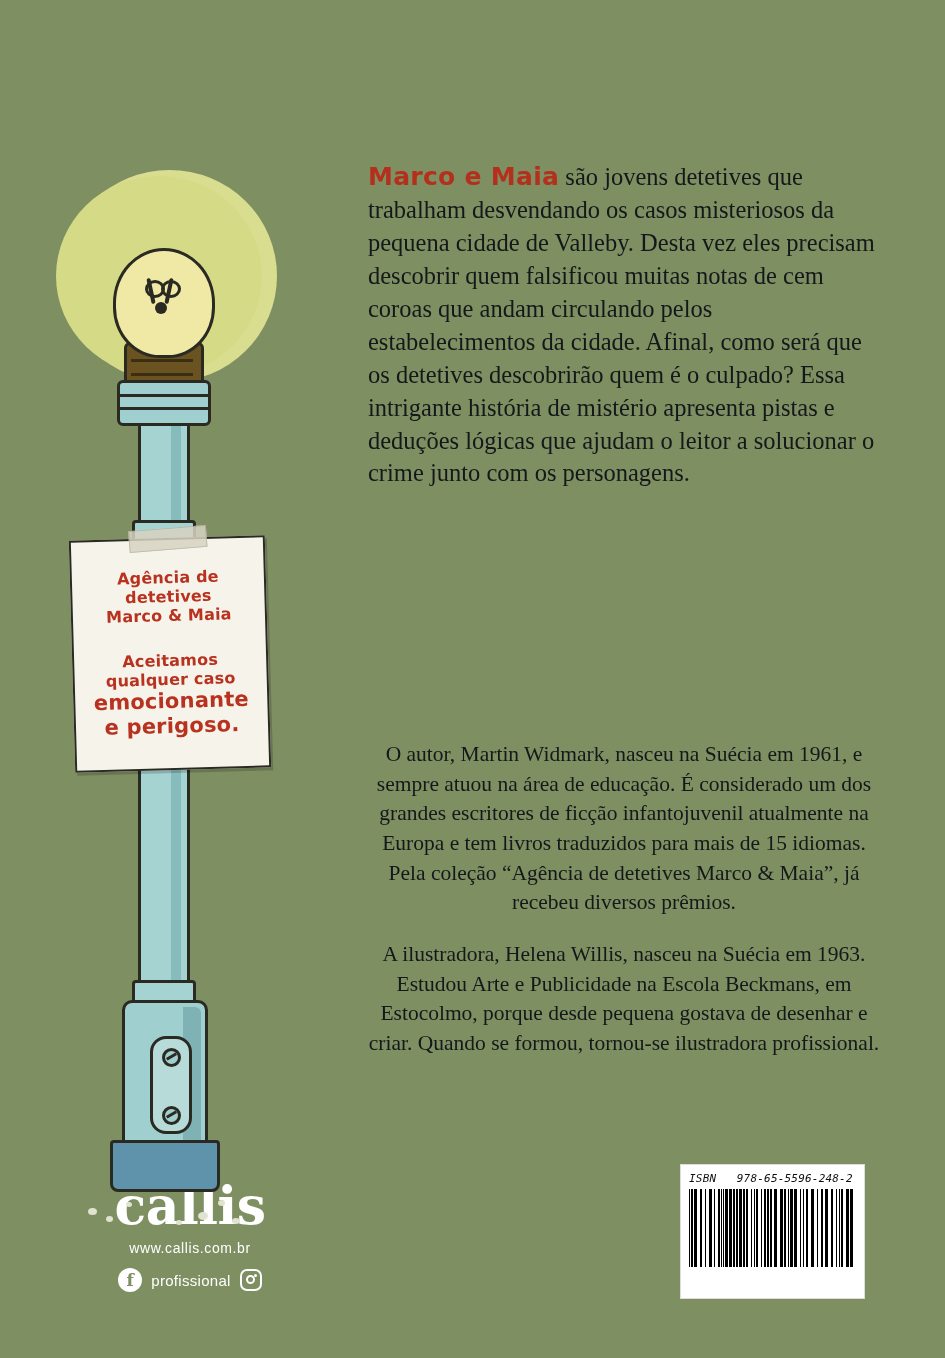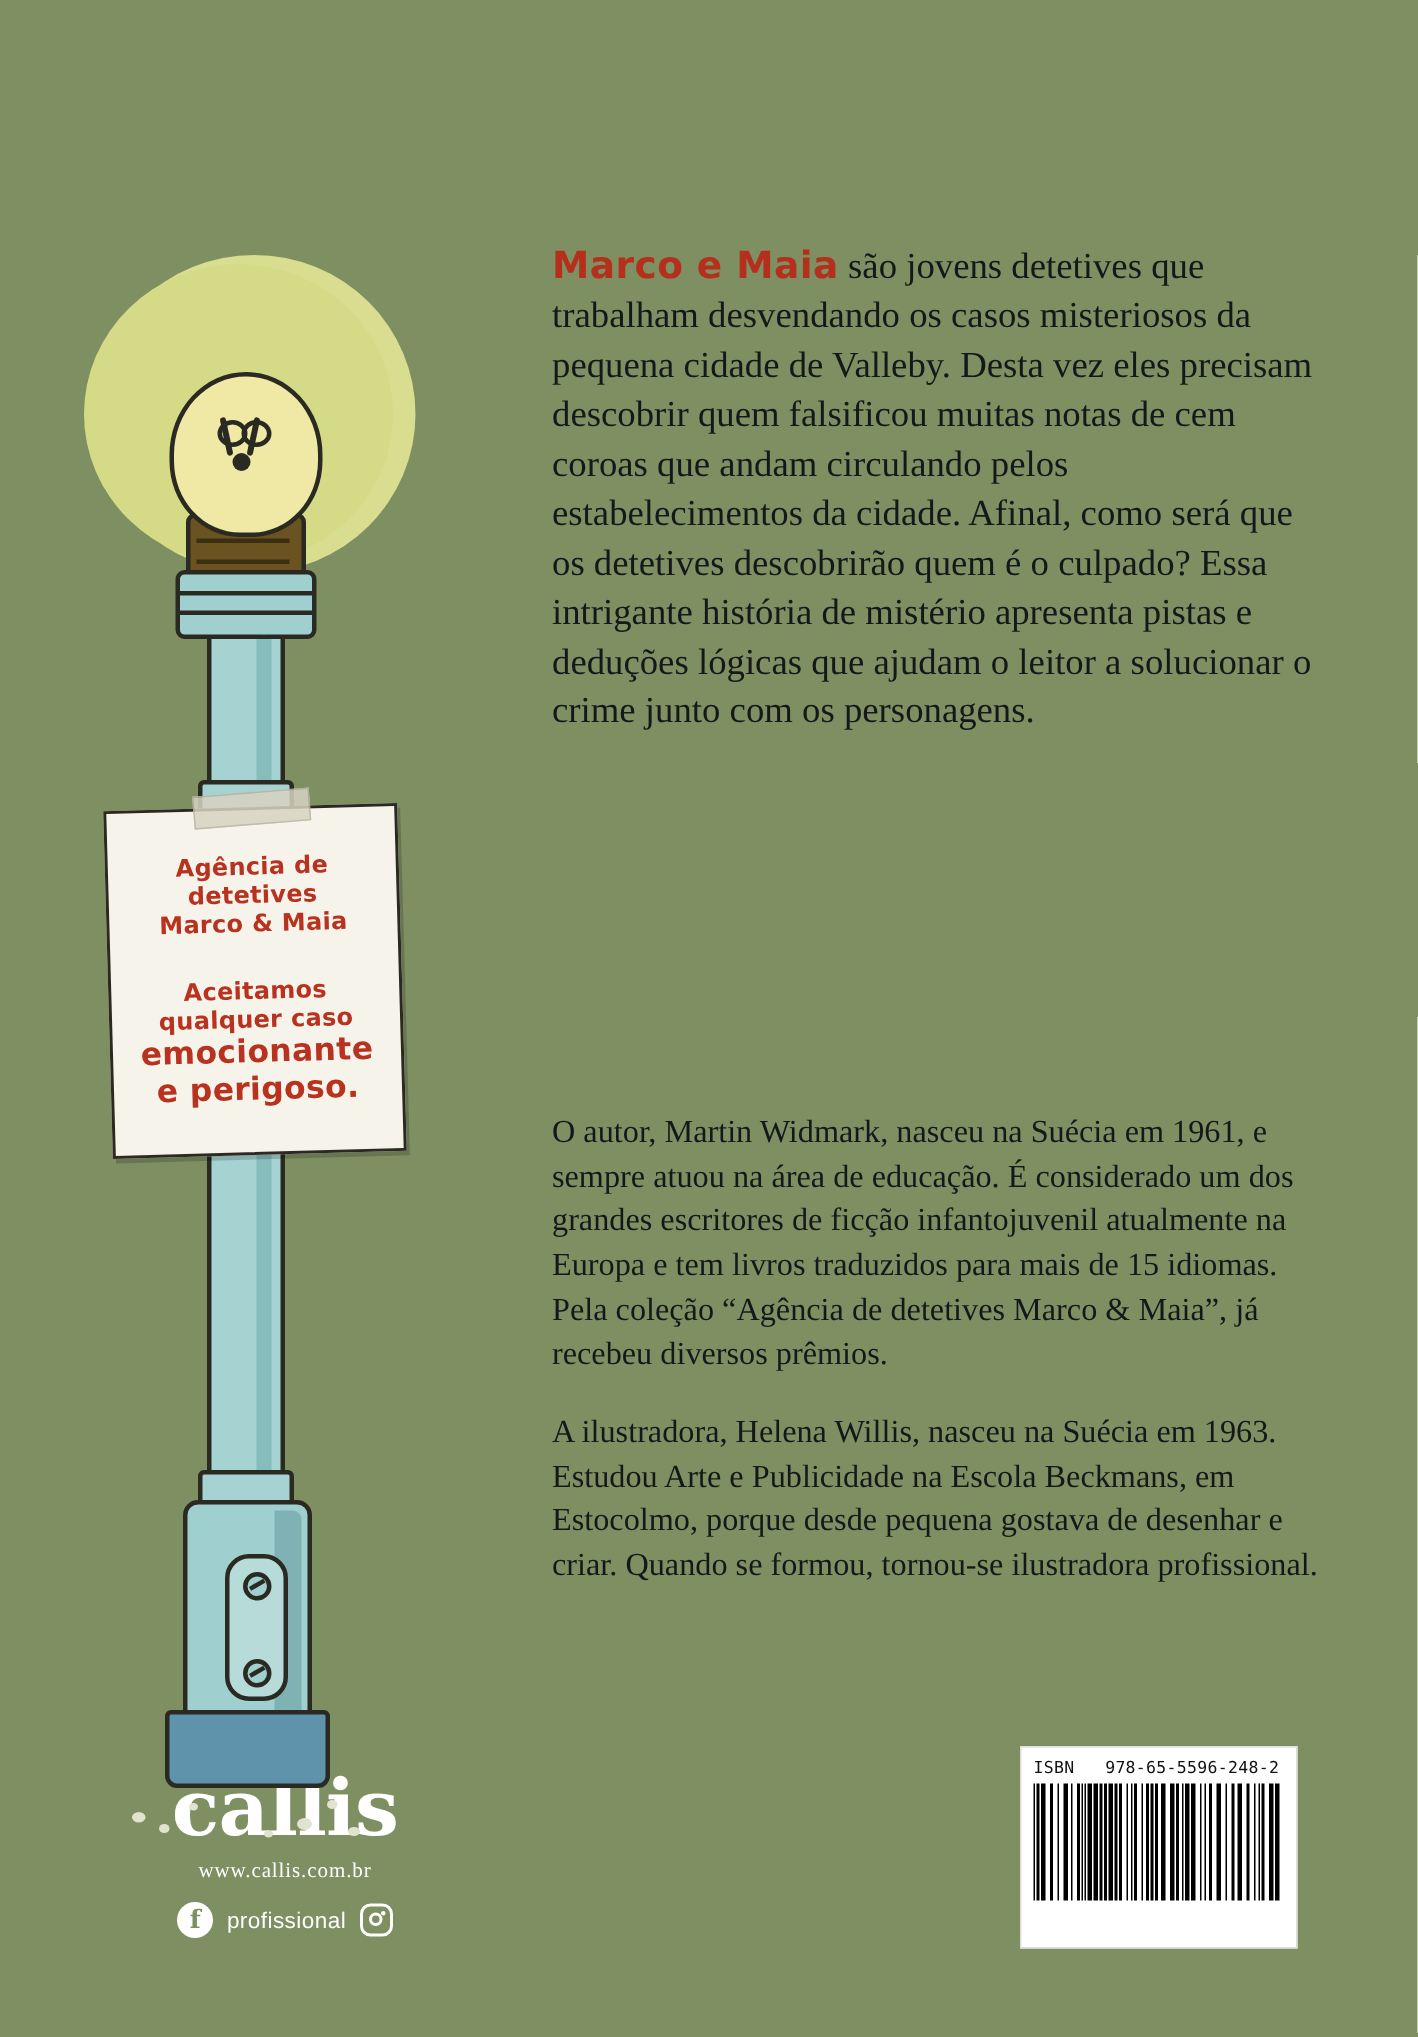--- a/index.html
+++ b/index.html
@@ -321,40 +321,40 @@
   }
   .author-block {
     position: absolute;
     top: 740px;
     left: 0;
     width: 512px;
     font-size: 21.5px;
     line-height: 1.38;
     color: #15181a;
   }
-  .author-block p { margin: 0 0 22px 0; }
+  .author-block p { margin: 0 0 22px 0; text-align: center; }
 
   
   .publisher {
     position: absolute;
     left: 60px;
     top: 1180px;
     width: 260px;
     text-align: center;
     color: #ffffff;
   }
   .brand {
     font-family: "DejaVu Serif", serif;
     font-size: 52px;
     font-weight: bold;
     letter-spacing: -0.5px;
     line-height: 1;
   }
   .site {
-    font-family: Liberation Serif, serif;
+    font-family: Liberation Sans, sans-serif;
     font-size: 14px;
     letter-spacing: 0.6px;
     margin-top: 8px;
   }
   .socials {
     margin-top: 12px;
     display: flex;
     align-items: center;
     justify-content: center;
     gap: 9px;
@@ -413,20 +413,21 @@
     border: 1px solid #ddd;
     box-sizing: border-box;
     padding: 7px 8px 4px 8px;
   }
   .isbn-text {
     font-family: "DejaVu Sans Mono", monospace;
     font-size: 11px;
     color: #111;
     letter-spacing: 0.2px;
     margin-bottom: 4px;
+    font-style: italic;
   }
   .bars {
     height: 78px;
     display: flex;
     align-items: stretch;
     gap: 0;
   }
   .bars i {
     display: block;
     background: #000;

